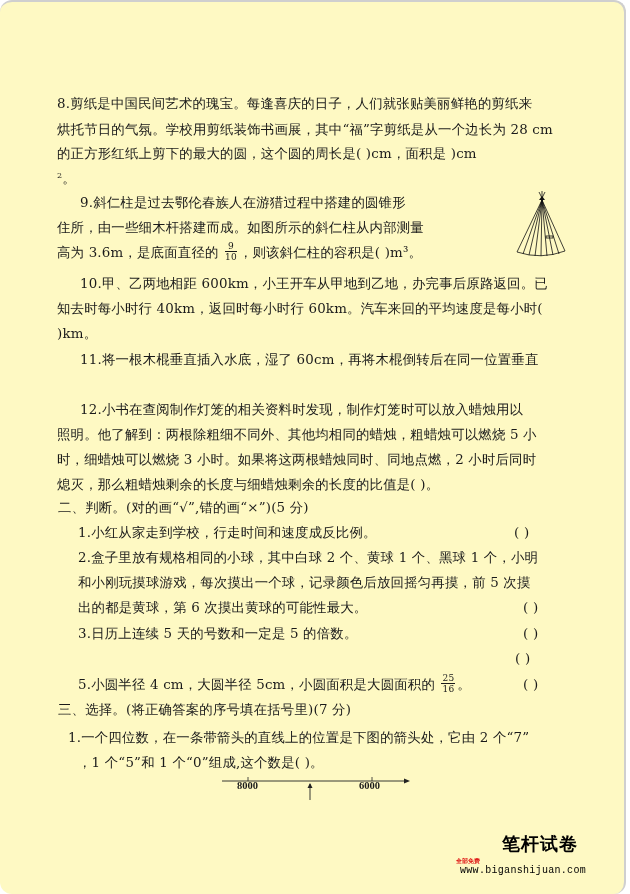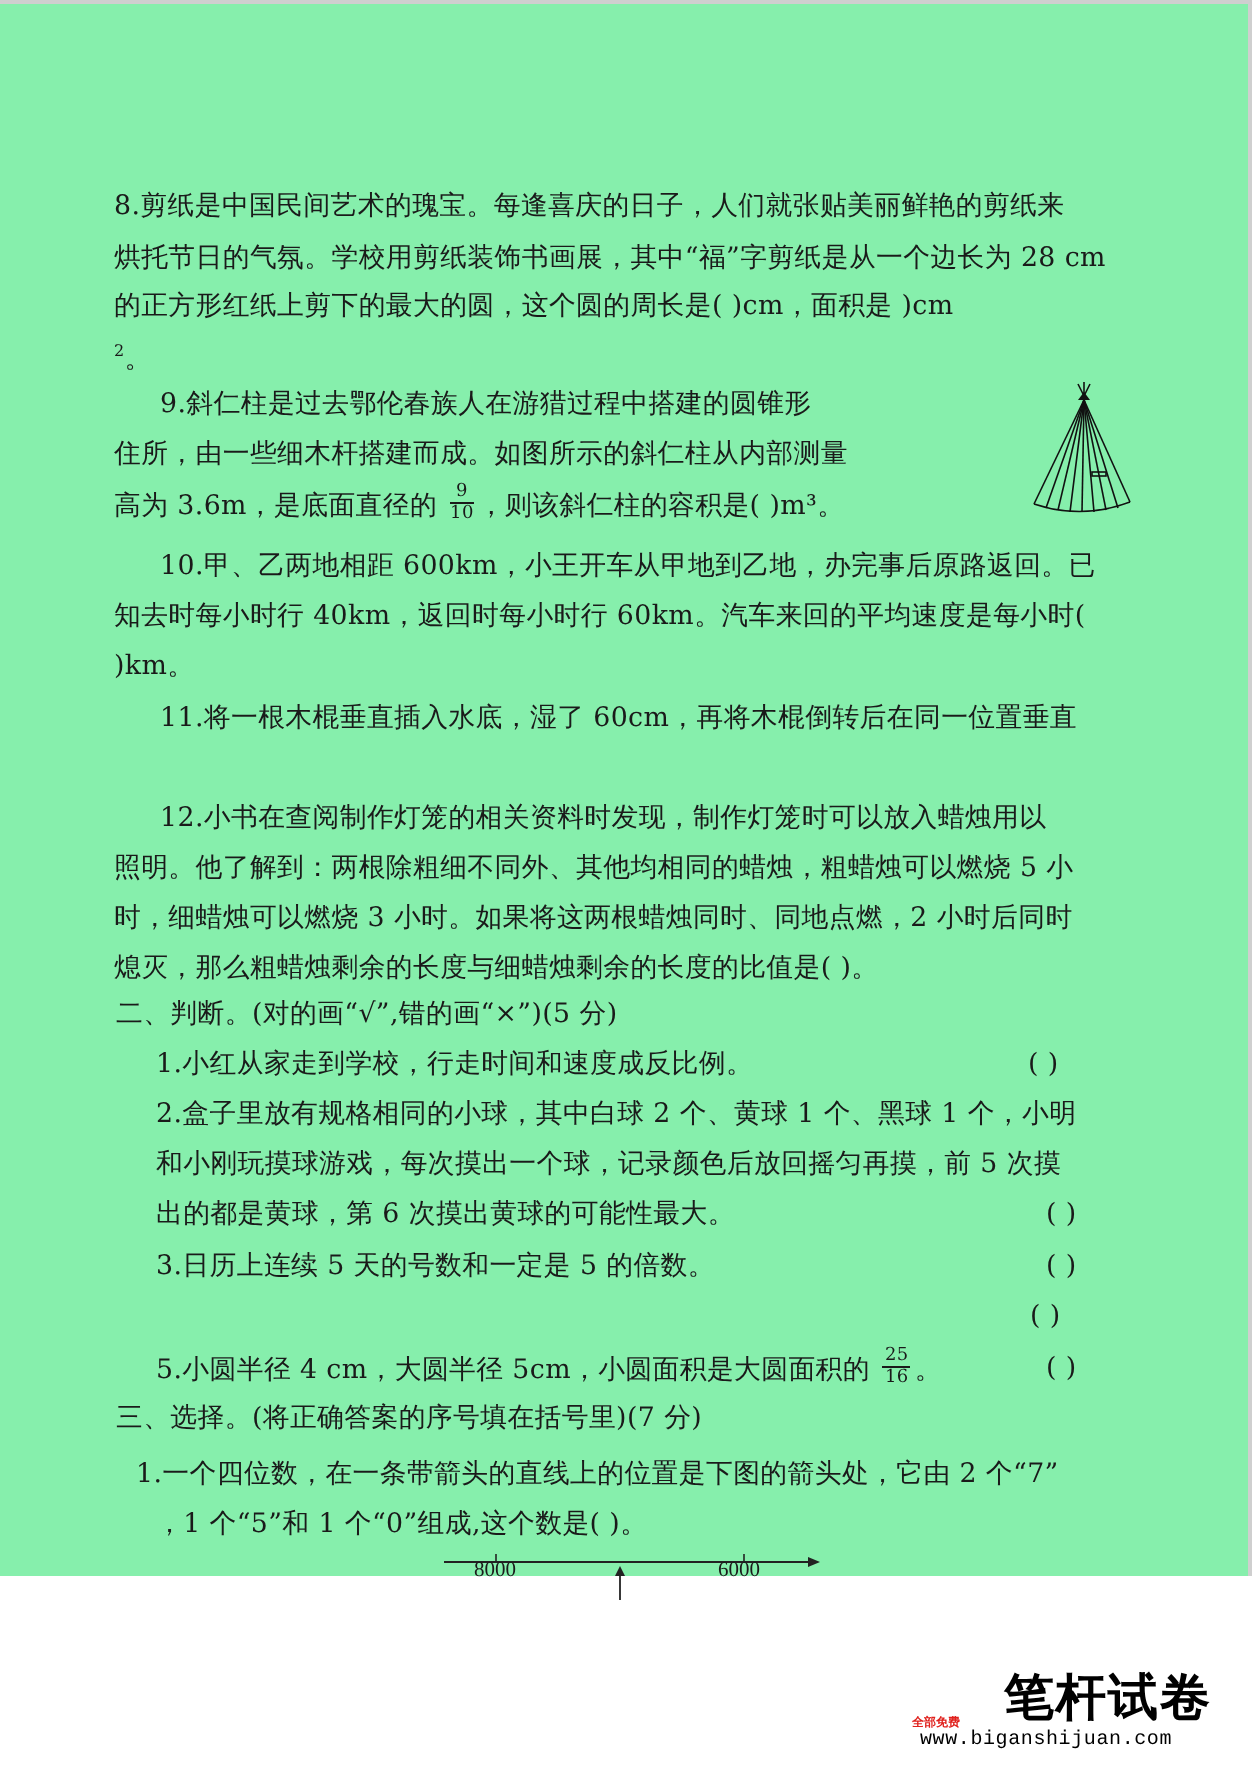--- a/index.html
+++ b/index.html
@@ -1,32 +1,32 @@
 <!DOCTYPE html>
 <html><head>
 <meta charset="utf-8">
 <style>
   html, body { margin: 0; padding: 0; background: #ffffff; }
   body { width: 630px; height: 894px; position: relative; overflow: hidden;
          font-family: "DejaVu Serif", "Liberation Serif", serif; color: #1a1a1a; }
-  .page { position: absolute; left: 0; top: 0; width: 626px; height: 788px;
-          border-top: 2px solid #cfcfcf; border-right: 2px solid #cfcfcf; box-sizing: border-box; background: #86efac; }
+  .page { position: absolute; left: 0; top: 0; width: 626px; height: 894px;
+          border-top: 2px solid #cfcfcf; border-right: 2px solid #cfcfcf; box-sizing: border-box; background: #fef9c3; border-radius: 12px; }
   .line { position: absolute; left: 0; white-space: nowrap; font-size: 13.4px; line-height: 20px; letter-spacing: 0.2px; }
   .l1 { left: 57px; }
   .l2 { left: 80px; text-align: right; }
   .l3 { left: 78px; }
   .frac { display: inline-block; vertical-align: middle; text-align: center; font-size: 9px; line-height: 10px; margin: 0 2px; position: relative; top: -2px; }
   .frac .num { display: block; border-bottom: 1px solid #1a1a1a; padding: 0 1px; }
   .frac .den { display: block; }
   .sup { font-size: 8px; vertical-align: super; }
   .teepee { position: absolute; left: 515px; top: 186px; width: 52px; height: 70px; }
   .numline { position: absolute; left: 220px; top: 770px; width: 190px; height: 30px; }
-  .numline .lbl { position: absolute; top: 8px; font-size: 10.5px; font-family: "Liberation Serif", serif; }
+  .numline .lbl { position: absolute; top: 8px; font-size: 10.5px; font-family: "Liberation Serif", serif; font-weight: bold; }
   .logo { position: absolute; left: 455px; top: 830px; width: 175px; height: 60px; }
-  .logo-cn { position: absolute; left: 47px; top: 0; font-family: "DejaVu Sans", sans-serif; font-weight: bold; font-size: 25px; letter-spacing: 1px; color: #000; }
+  .logo-cn { position: absolute; left: 47px; top: 0; font-family: "DejaVu Sans", sans-serif; font-weight: bold; font-size: 18px; letter-spacing: 1px; color: #000; }
   .logo-url { position: absolute; left: 5px; top: 33px; font-family: "Liberation Mono", monospace; font-size: 10px; color: #000; letter-spacing: 0.3px; }
   .logo-free { position: absolute; left: 1px; top: 25px; font-family: "DejaVu Sans", sans-serif; font-size: 6px; color: #e0201c; font-weight: bold; }
 </style>
 </head>
 <body>
 
 <div class="page">
 
   <div class="line l1" style="top:92px">8.剪纸是中国民间艺术的瑰宝。每逢喜庆的日子，人们就张贴美丽鲜艳的剪纸来</div>
   <div class="line l1" style="top:118px">烘托节日的气氛。学校用剪纸装饰书画展，其中“福”字剪纸是从一个边长为 28 cm</div>

